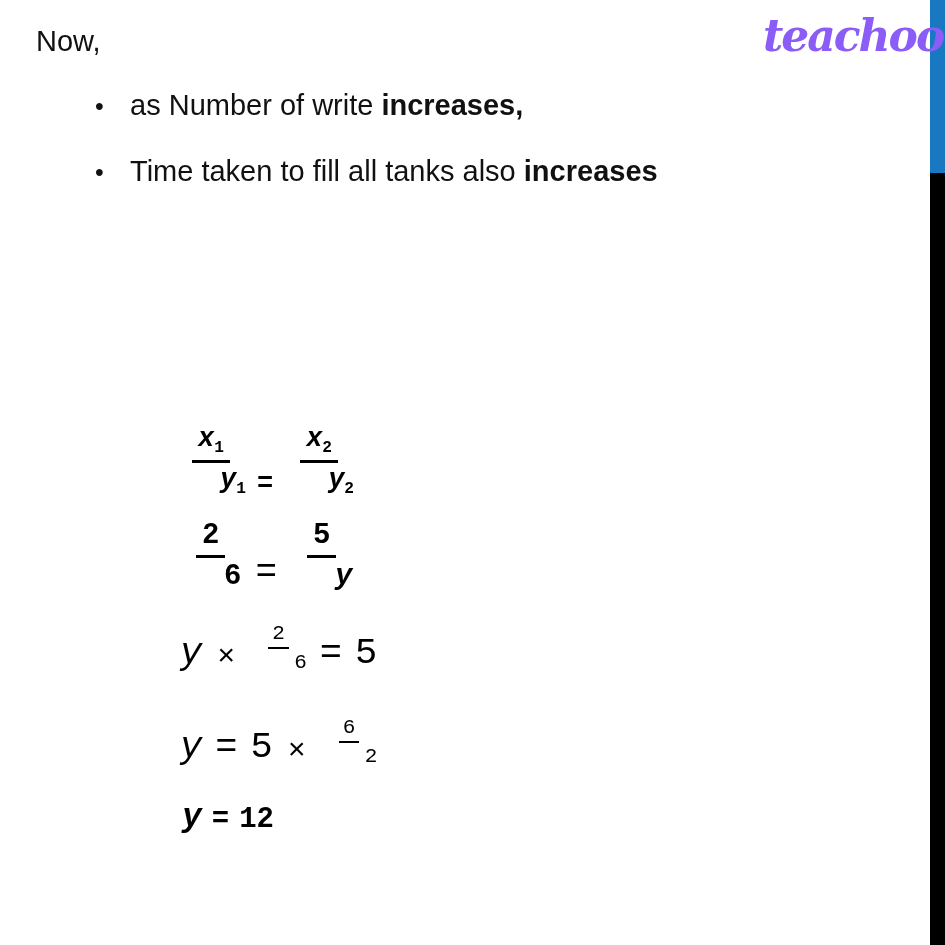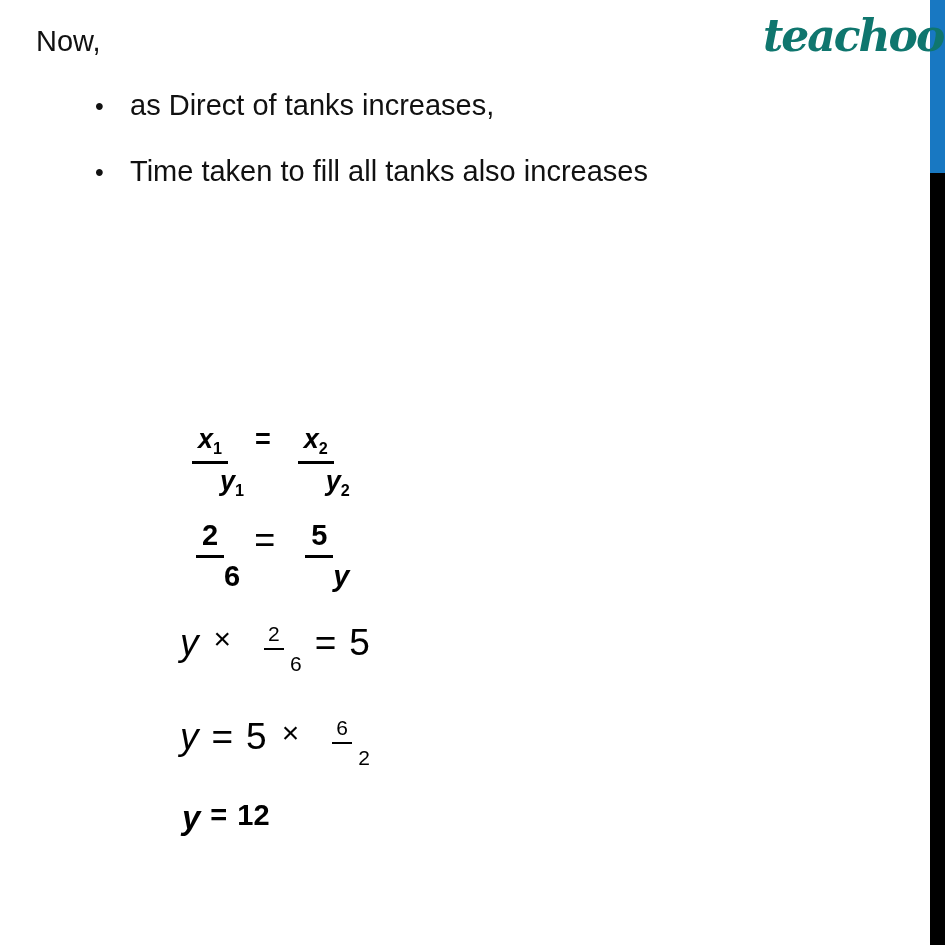--- a/index.html
+++ b/index.html
@@ -23,48 +23,48 @@
   
   .now {
     position: absolute; left: 36px; top: 25px;
     font-size: 29px; line-height: 1.15;
   }
   .logo {
     position: absolute; left: 763px; top: 10px;
     font-family: "DejaVu Serif", serif;
     font-style: italic; font-weight: 700;
     font-size: 44px; letter-spacing: -2px;
-    color: #0f766e;
+    color: #8b5cf6;
   }
 
   
   .bullet {
     position: absolute; left: 95px;
     display: flex; align-items: baseline;
     font-size: 29px; line-height: 1.15;
   }
   .bullet .dot { width: 35px; font-size: 25px; }
   .b1 { top: 89px; }
   .b2 { top: 155px; }
 
   
   .stmt {
     position: absolute; left: 35px;
     font-size: 29px; line-height: 1.15;
   }
   .stmt-direct  { top: 219px; }
   .stmt-write   { top: 349px; }
   .stmt-conclusion { top: 877px; }
-  b { font-weight: 400; }
+  b { font-weight: 700; }
 
   
   .eq {
     position: absolute;
-    display: flex; align-items: flex-start;
-    font-family: Liberation Sans, sans-serif;
+    display: flex; align-items: flex-end;
+    font-family: Liberation Mono, monospace;
     color: #000000;
   }
   .frac { display: inline-flex; flex-direction: column; align-items: center; text-align: center; }
   .frac .num { display: block; border-bottom: 3px solid #000; padding: 0 6px 3px; }
   .frac .den { display: block; padding-top: 2px; margin-left: 44px; }
   i { font-style: italic; }
   sub { font-size: 60%; }
 
   .eq1 { left: 176px; top: 424px; font-size: 27px; font-weight: 700; }
   .eq1 i { font-weight: 700; }
@@ -90,21 +90,21 @@
 <div class="slide">
 
   <div class="bar bar-blue"></div>
   <div class="bar bar-black"></div>
 
   <div class="now">Now,</div>
   <div class="logo">teachoo</div>
 
   <div class="bullet b1">
     <span class="dot">•</span>
-    <span class="btext"><span>as Direct of tanks </span><b>increases,</b></span>
+    <span class="btext"><span>as Number of write </span><b>increases,</b></span>
   </div>
 
   <div class="bullet b2">
     <span class="dot">•</span>
     <span class="btext"><span>Time taken to fill all tanks also </span><b>increases</b></span>
   </div>
 
 
 
   <div class="eq eq1">

